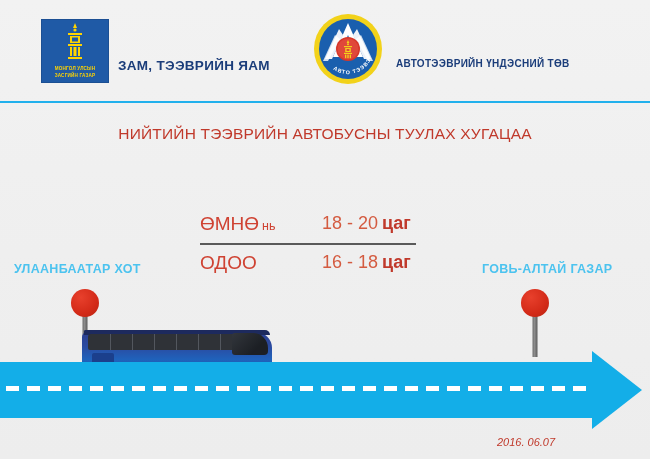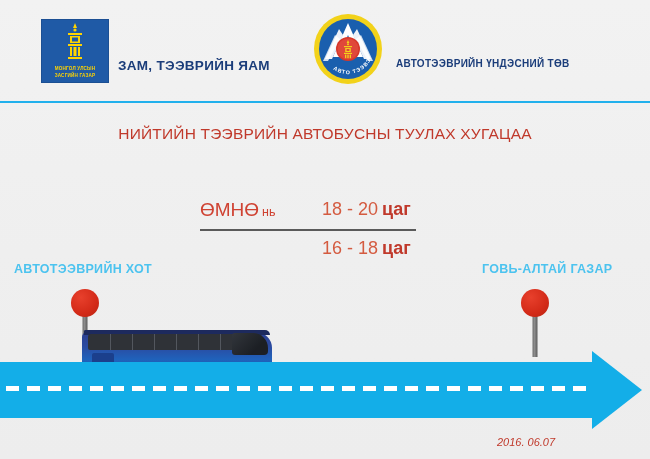--- a/index.html
+++ b/index.html
@@ -59,21 +59,21 @@
     color:#c0392b;font-size:15.5px;font-weight:normal;letter-spacing:.2px;
     line-height:24px;white-space:nowrap;
   }
   .title-line2{
     color:#c0392b;font-size:15.5px;font-weight:normal;letter-spacing:.2px;
     line-height:26px;white-space:nowrap;
   }
 
   
   .compare{
-    position:absolute;left:200px;top:199px;width:230px;
+    position:absolute;left:200px;top:213px;width:230px;
   }
   .cmp-row{
     position:relative;height:32px;
   }
   .cmp-left{
     position:absolute;left:0;top:0;
     color:#cf4232;white-space:nowrap;
   }
   .cmp-big{font-size:19px;}
   .cmp-small{font-size:12.5px;margin-left:3px;}
@@ -253,27 +253,30 @@
       <div class="cmp-left">
         <span class="cmp-big">ӨМНӨ</span><span class="cmp-small">нь</span>
       </div>
       <div class="cmp-right">
         <span class="cmp-num">18 - 20</span><span class="cmp-unit">цаг</span>
       </div>
       <div class="cmp-rule"></div>
     </div>
 
     <div class="cmp-row" style="margin-top:7px;">
+      <div class="cmp-left">
+        <span class="cmp-big">ОДОО</span><span class="cmp-small"></span>
+      </div>
       <div class="cmp-right">
         <span class="cmp-num">16 - 18</span><span class="cmp-unit">цаг</span>
       </div>
     </div>
   </div>
 
-  <div class="city-label city-left">АВТОТЭЭВРИЙН ХОТ</div>
+  <div class="city-label city-left">УЛААНБААТАР ХОТ</div>
   <div class="city-label city-right">ГОВЬ-АЛТАЙ ГАЗАР</div>
 
   <div class="pin pin-left">
     <div class="stem"></div>
     <div class="head"></div>
   </div>
 
   <div class="pin pin-right">
     <div class="stem"></div>
     <div class="head"></div>

